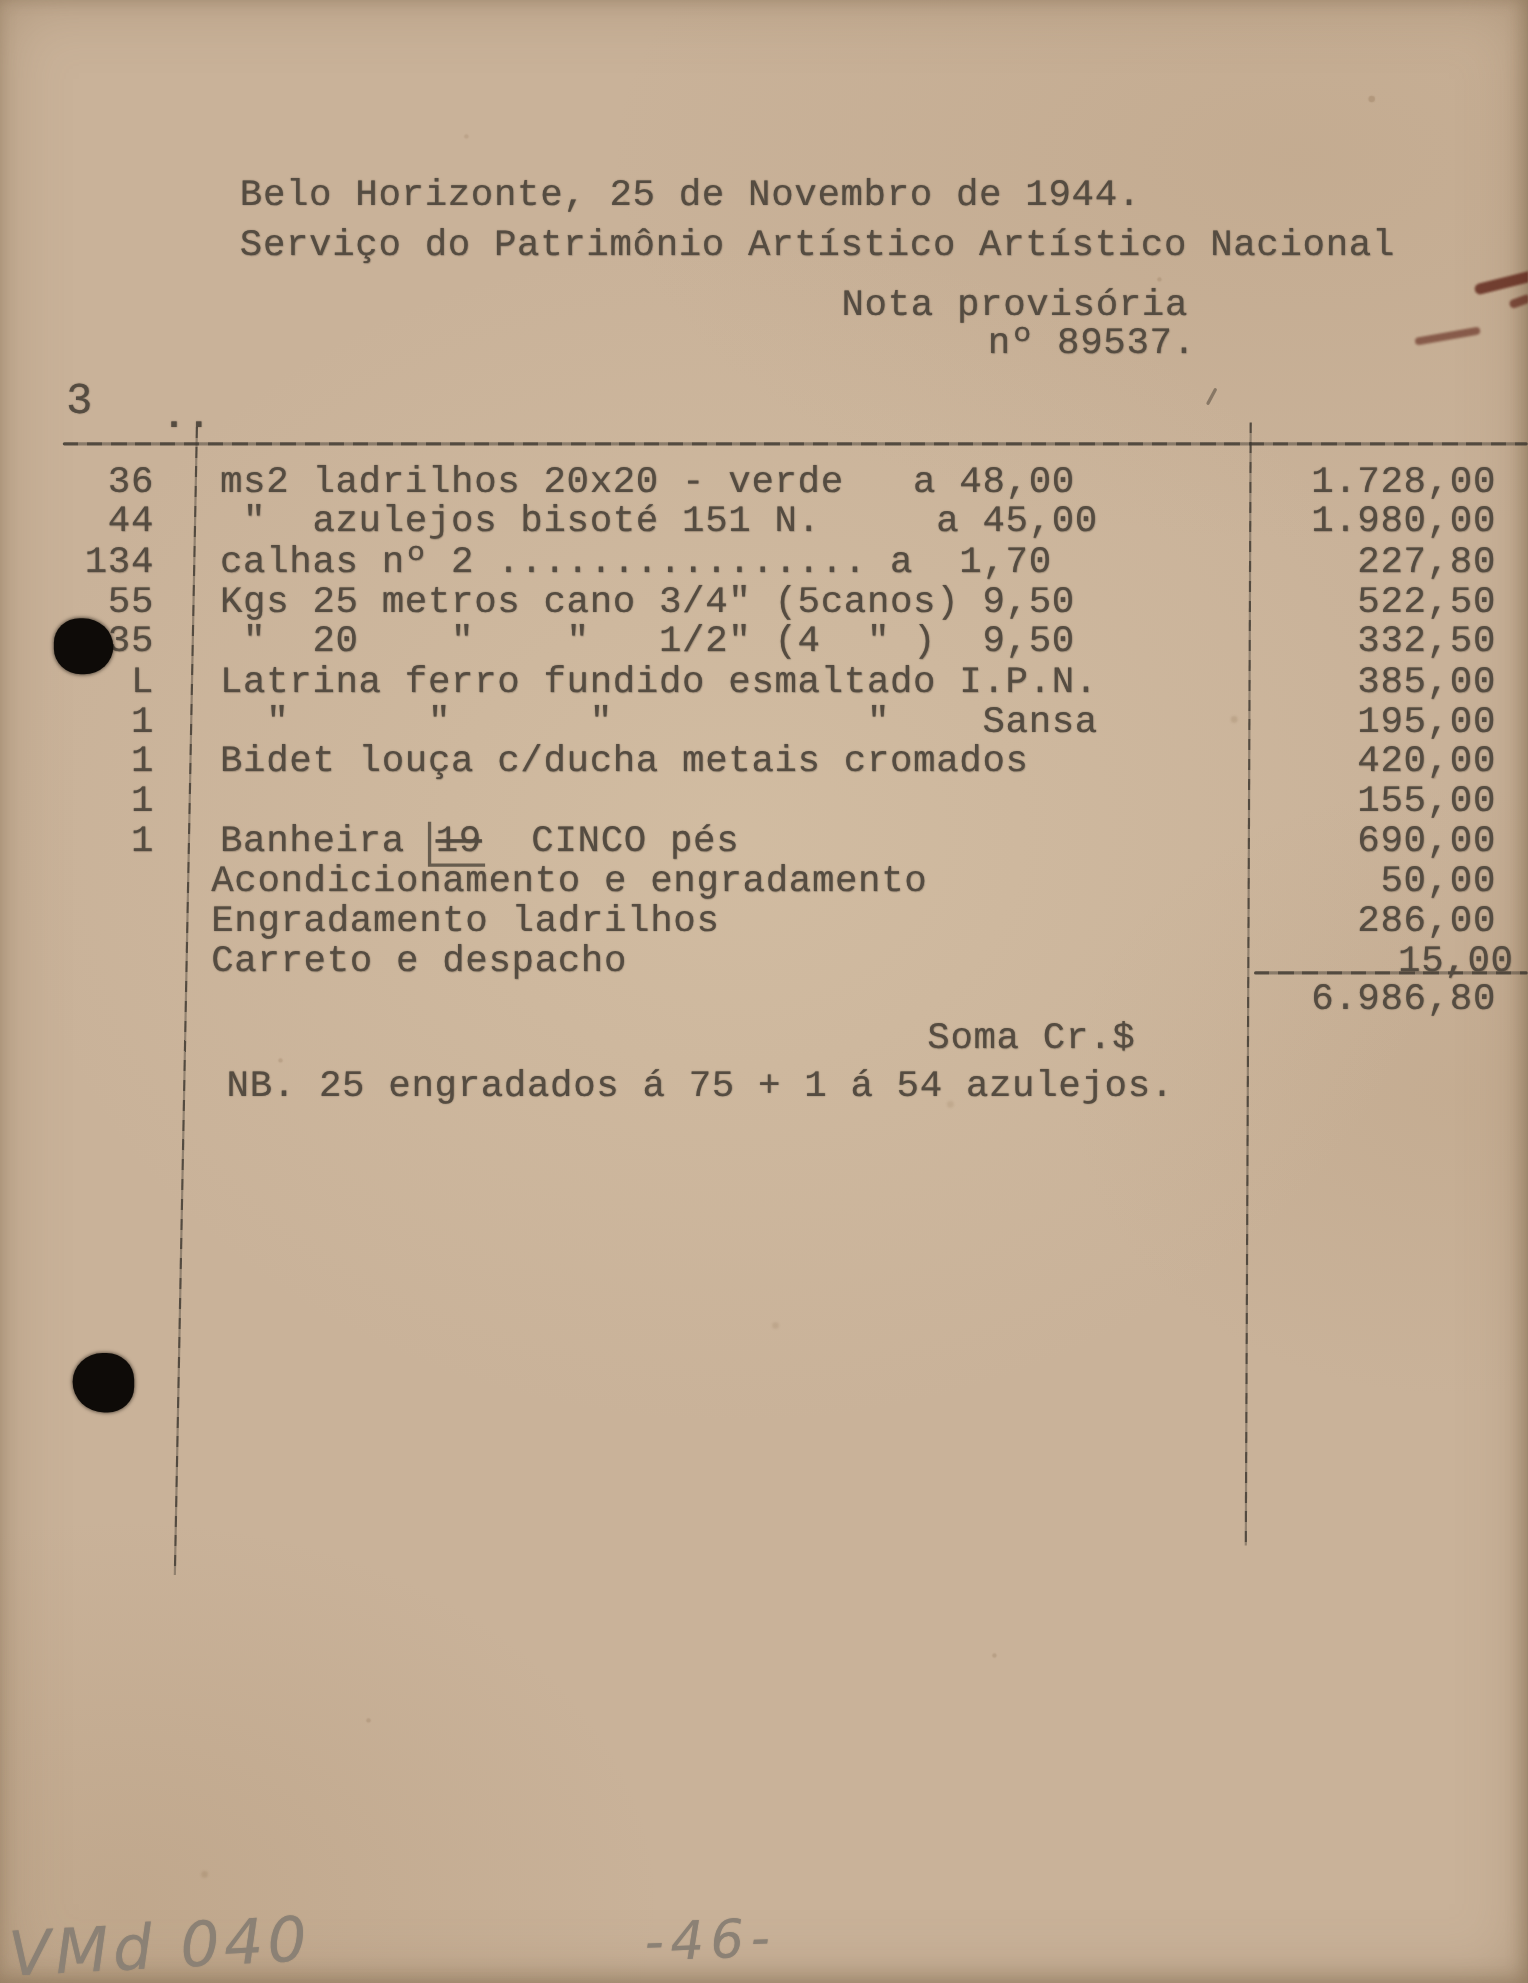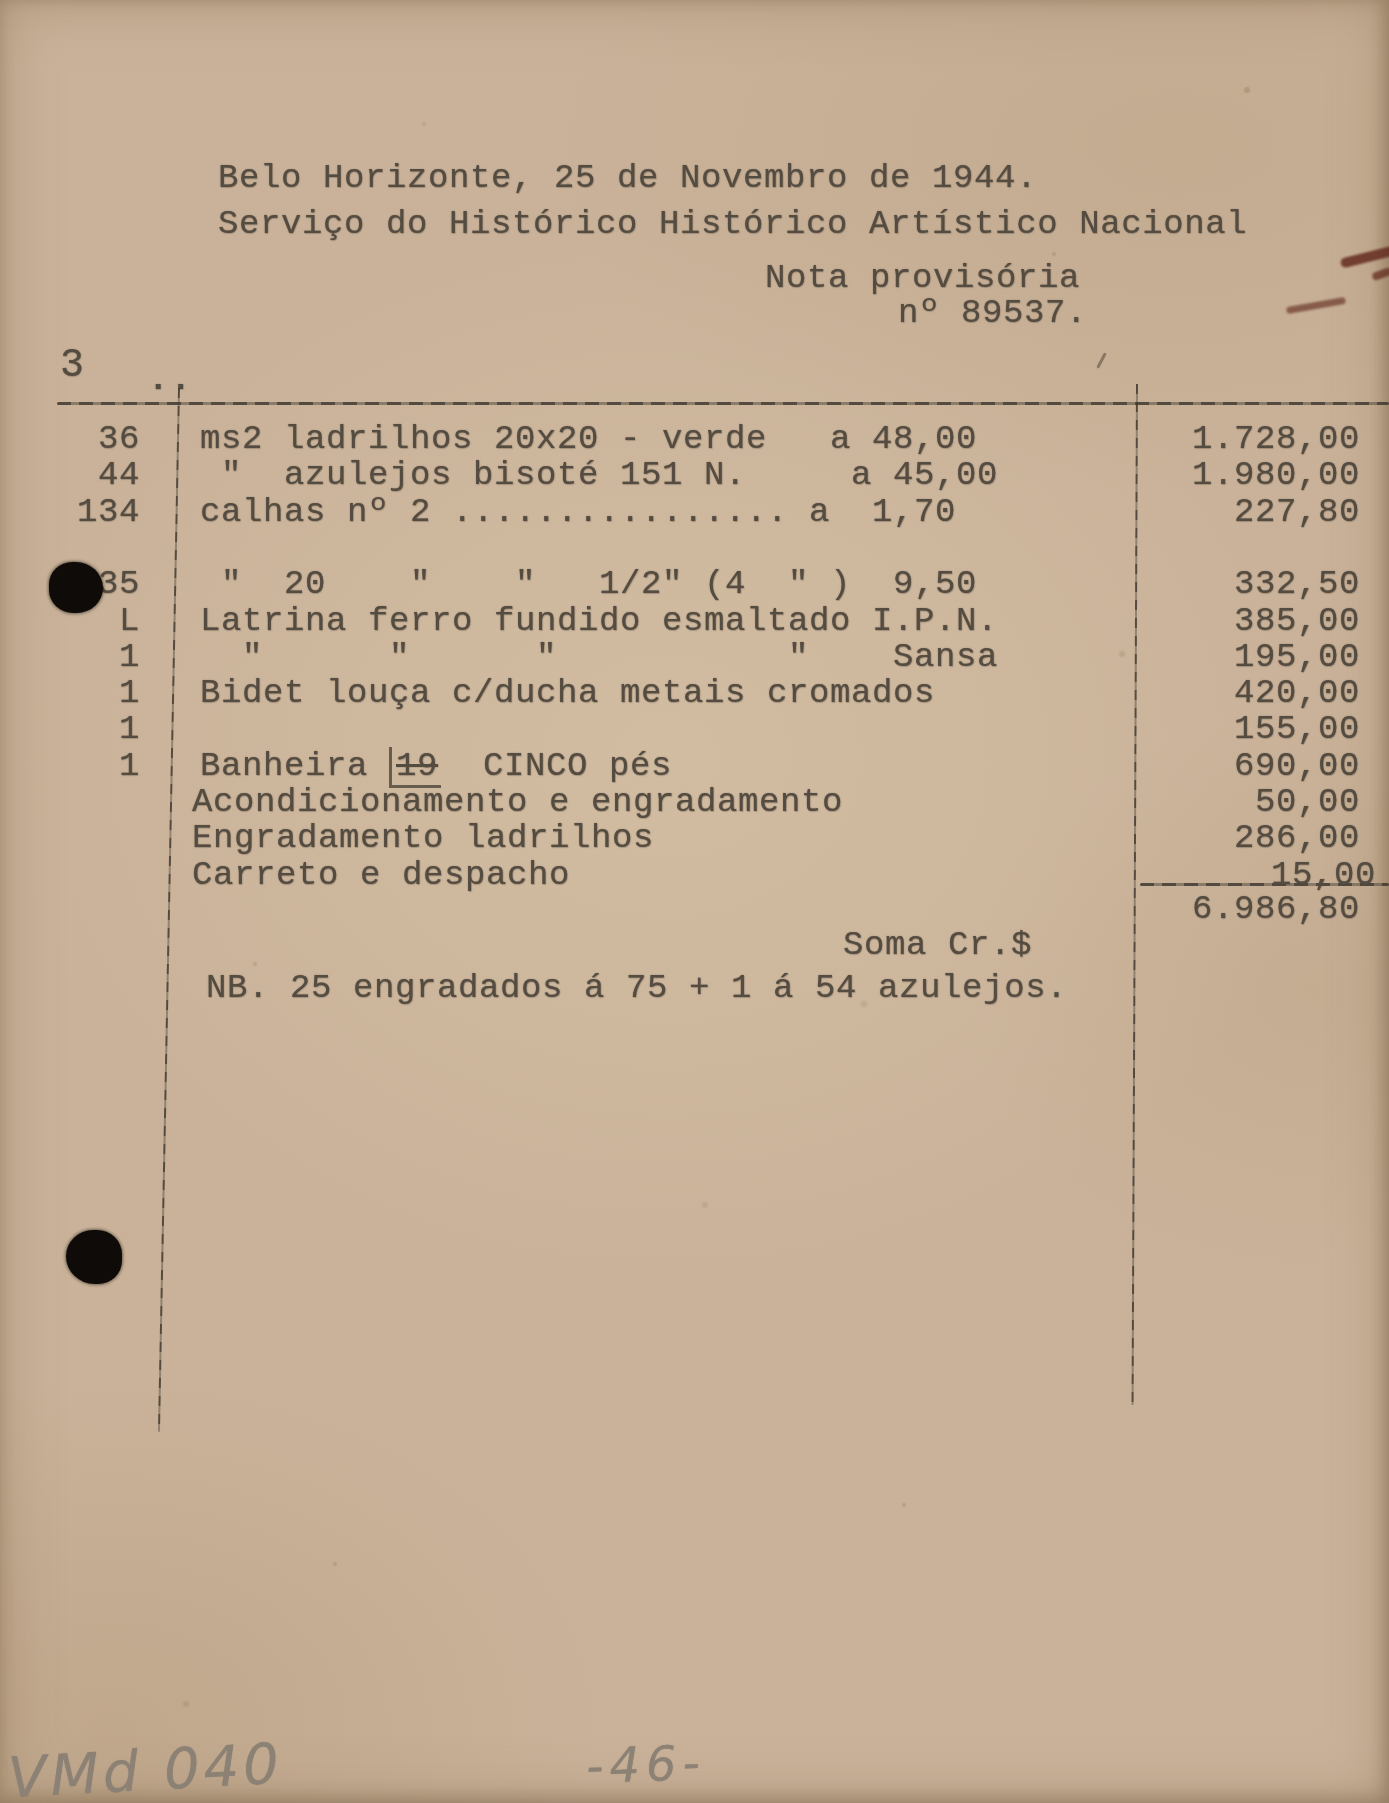--- a/index.html
+++ b/index.html
@@ -76,21 +76,21 @@
   .stray{position:absolute;width:3px;height:17px;background:rgba(74,64,52,.5);transform:rotate(28deg);border-radius:2px;}
 </style>
 </head>
 <body>
 
 <div id="page">
 
   <div class="freckles"></div>
 
   <div class="typed" style="left:218px;top:160px;">Belo Horizonte, 25 de Novembro de 1944.</div>
-  <div class="typed" style="left:218px;top:206px;">Serviço do Histórico Histórico Artístico Nacional</div>
+  <div class="typed" style="left:218px;top:206px;">Serviço do Patrimônio Artístico Artístico Nacional</div>
   <div class="typed" style="left:765px;top:260px;">Nota provisória</div>
   <div class="typed" style="left:898px;top:295px;">nº 89537.</div>
 
   <div class="typed" style="left:60px;top:348px;font-size:40px;">3</div>
   <div class="typed" style="left:148px;top:362px;font-weight:bold;letter-spacing:2px;">..</div>
 
   <div class="hline" style="left:57px;top:402px;width:1332px;"></div>
   <div class="vline" style="left:178px;top:388px;height:1044px;transform:rotate(1.1deg);"></div>
   <div class="vline" style="left:1136px;top:384px;height:1021px;transform:rotate(0.25deg);"></div>
   <div class="hline" style="left:1140px;top:883px;width:249px;"></div>
@@ -103,20 +103,25 @@
   </div>
   <div class="row typed" style="top:457px;">
     <span class="qty">44</span>
     <span class="desc"> "  azulejos bisoté 151 N.     a 45,00</span>
     <span class="val">1.980,00</span>
   </div>
   <div class="row typed" style="top:494px;">
     <span class="qty">134</span>
     <span class="desc">calhas nº 2 ................ a  1,70</span>
     <span class="val">227,80</span>
+  </div>
+  <div class="row typed" style="top:530px;">
+    <span class="qty">55</span>
+    <span class="desc">Kgs 25 metros cano 3/4" (5canos) 9,50</span>
+    <span class="val">522,50</span>
   </div>
   <div class="row typed" style="top:566px;">
     <span class="qty">35</span>
     <span class="desc"> "  20    "    "   1/2" (4  " )  9,50</span>
     <span class="val">332,50</span>
   </div>
   <div class="row typed" style="top:603px;">
     <span class="qty">L</span>
     <span class="desc">Latrina ferro fundido esmaltado I.P.N.</span>
     <span class="val">385,00</span>

